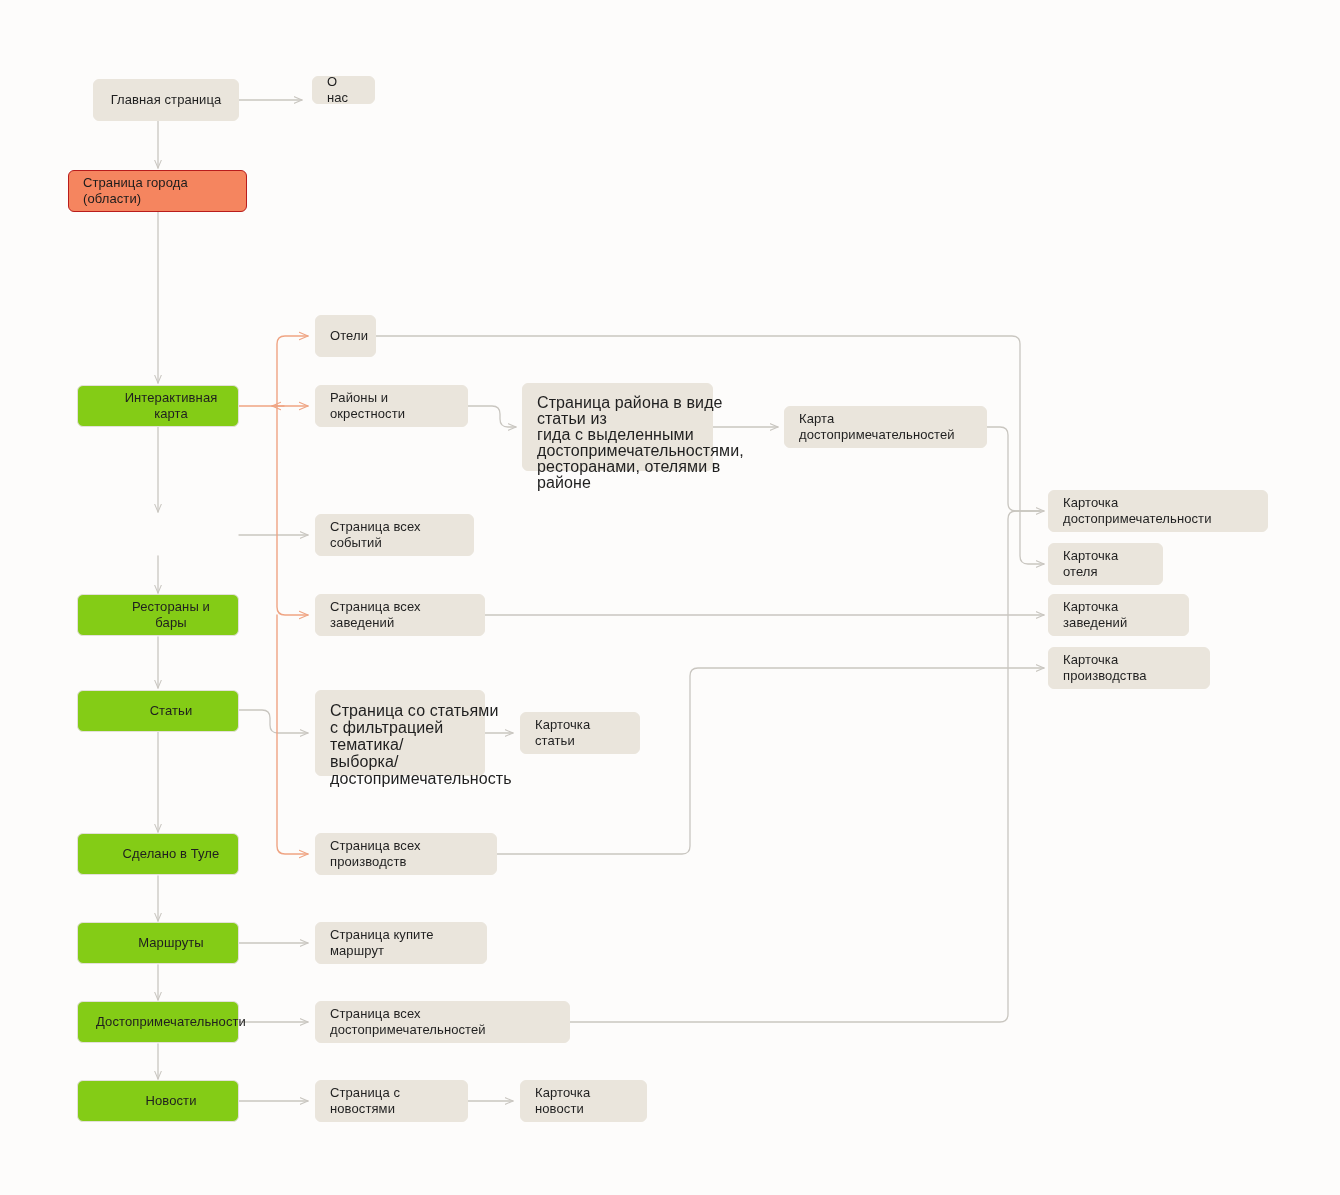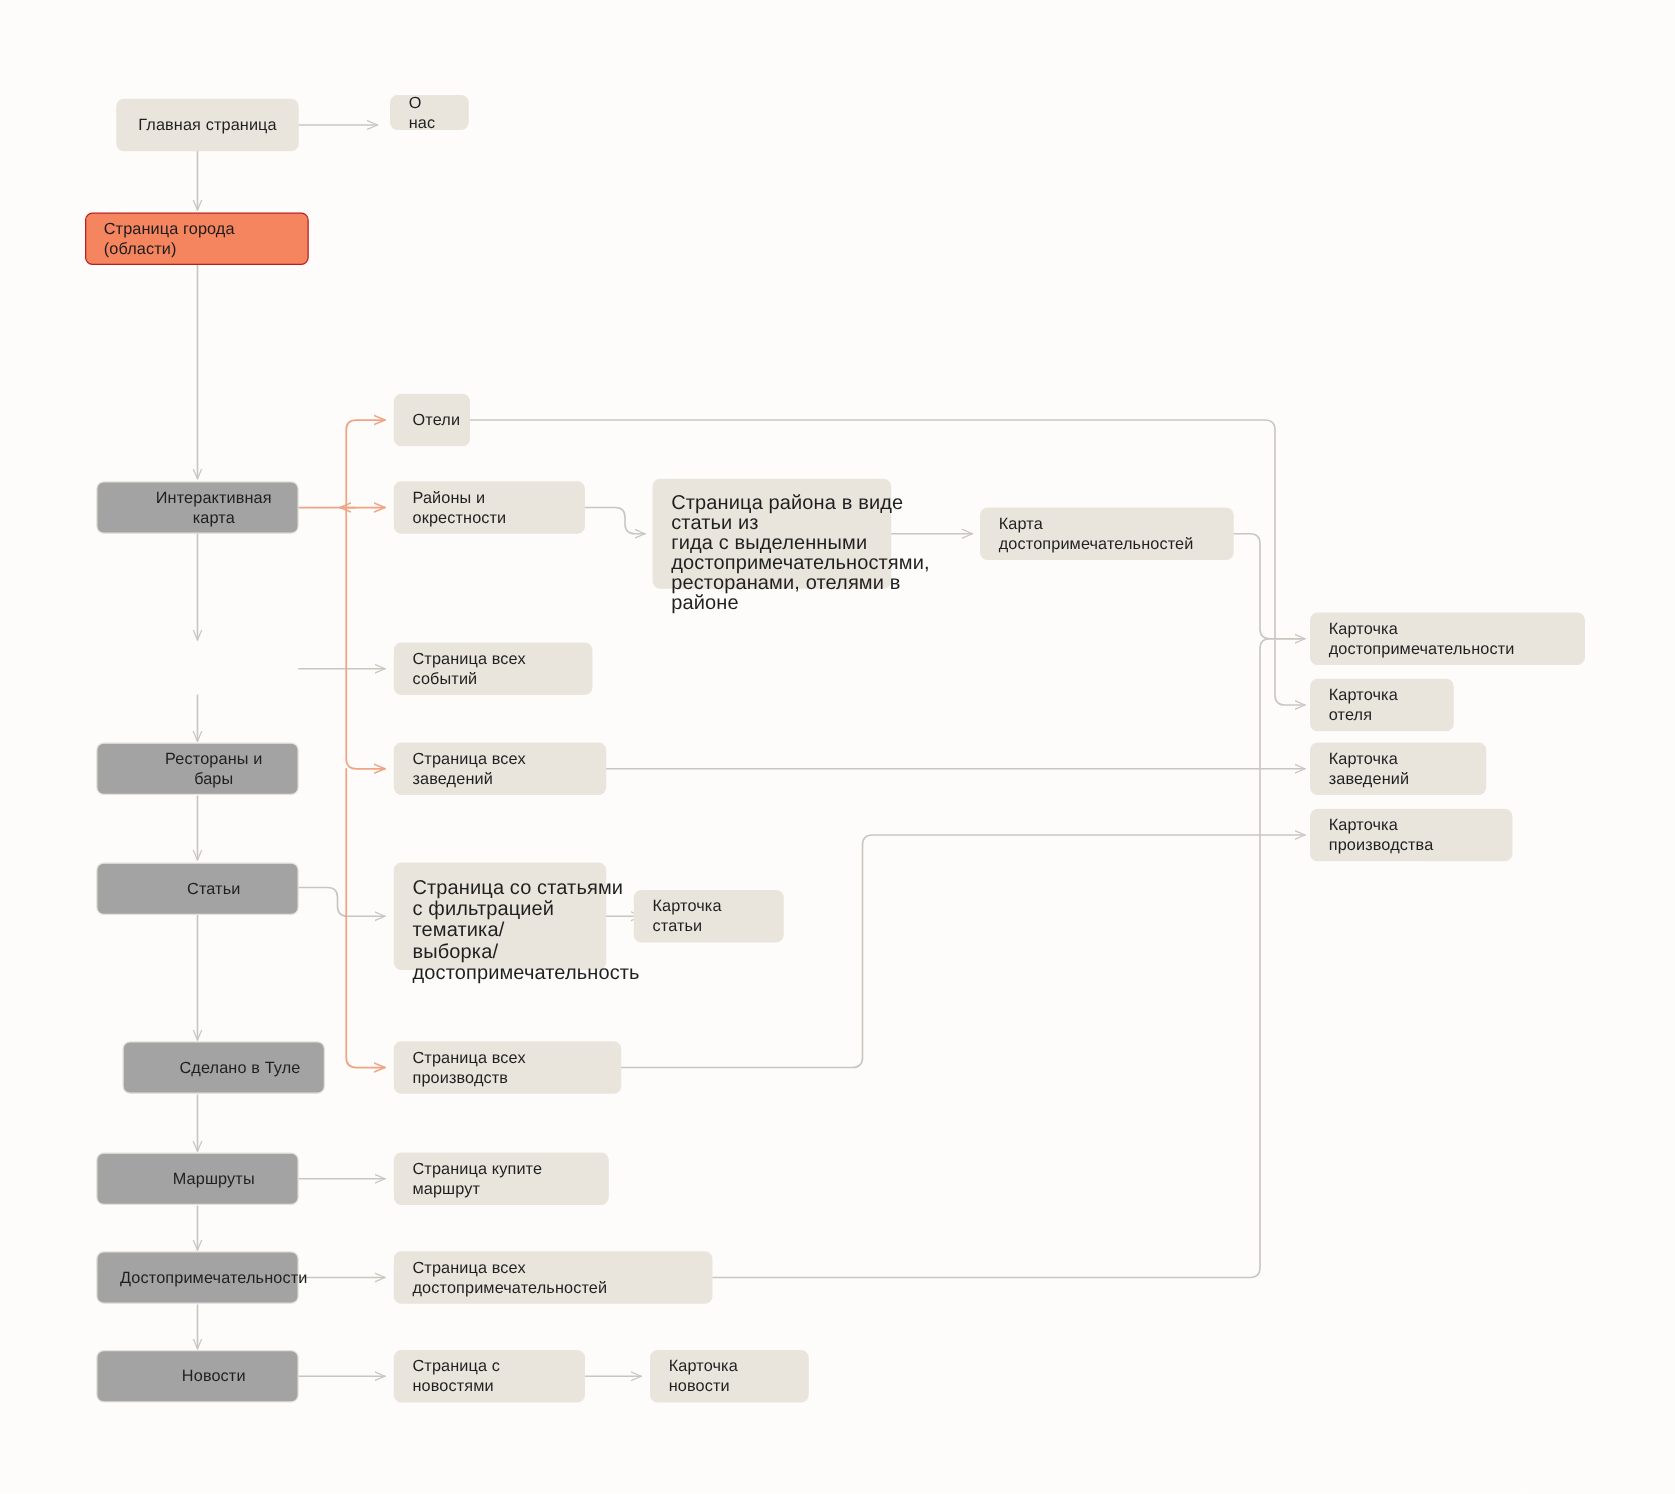--- a/index.html
+++ b/index.html
@@ -34,21 +34,21 @@
     align-items: center;
     border-radius: 6px;
     font-size: 13px;
     line-height: 16px;
     color: #1f1f1f;
     padding: 0 14px;
     letter-spacing: 0.1px;
     z-index: 2;
   }
   .node.n-white {
-    background: #a3a3a3;
+    background: #84cc16;
     border: 1px solid #e3e0da;
     justify-content: center;
     text-align: center;
     padding-left: 40px;
   }
   .node.n-beige {
     background: #eae5dc;
     border: 1px solid #eae5dc;
     justify-content: flex-start;
     text-align: left;
@@ -169,21 +169,21 @@
 
 
   <div class="node n-white" style="left:77px; top:690px; width:162px; height:42px;">
     <span>Статьи</span>
   </div>
 
   <div class="node n-white" style="left:77px; top:594px; width:162px; height:42px;">
     <span>Рестораны и бары</span>
   </div>
 
-  <div class="node n-white" style="left:77px; top:833px; width:162px; height:42px;margin-left:21px;">
+  <div class="node n-white" style="left:77px; top:833px; width:162px; height:42px;">
     <span>Сделано в Туле</span>
   </div>
 
   <div class="node n-white" style="left:77px; top:922px; width:162px; height:42px;">
     <span>Маршруты</span>
   </div>
 
   <div class="node n-white" style="left:77px; top:1001px; width:162px; height:42px;">
     <span>Достопримечательности</span>
   </div>
@@ -231,21 +231,21 @@
     <span>Страница с новостями</span>
   </div>
 
   <div class="node n-beige multi small" style="left:522px; top:383px; width:191px; height:88px;">
     <span>Страница района в виде статьи из
 гида с выделенными
 достопримечательностями,
 ресторанами, отелями в районе</span>
   </div>
 
-  <div class="node n-beige" style="left:507px; top:712px; width:120px; height:42px; justify-content:flex-end;">
+  <div class="node n-beige" style="left:520px; top:712px; width:120px; height:42px; justify-content:flex-end;">
     <span>Карточка статьи</span>
   </div>
 
   <div class="node n-beige" style="left:520px; top:1080px; width:127px; height:42px; justify-content:center;">
     <span>Карточка новости</span>
   </div>
 
   <div class="node n-beige" style="left:784px; top:406px; width:203px; height:42px; justify-content:center;">
     <span>Карта достопримечательностей</span>
   </div>

